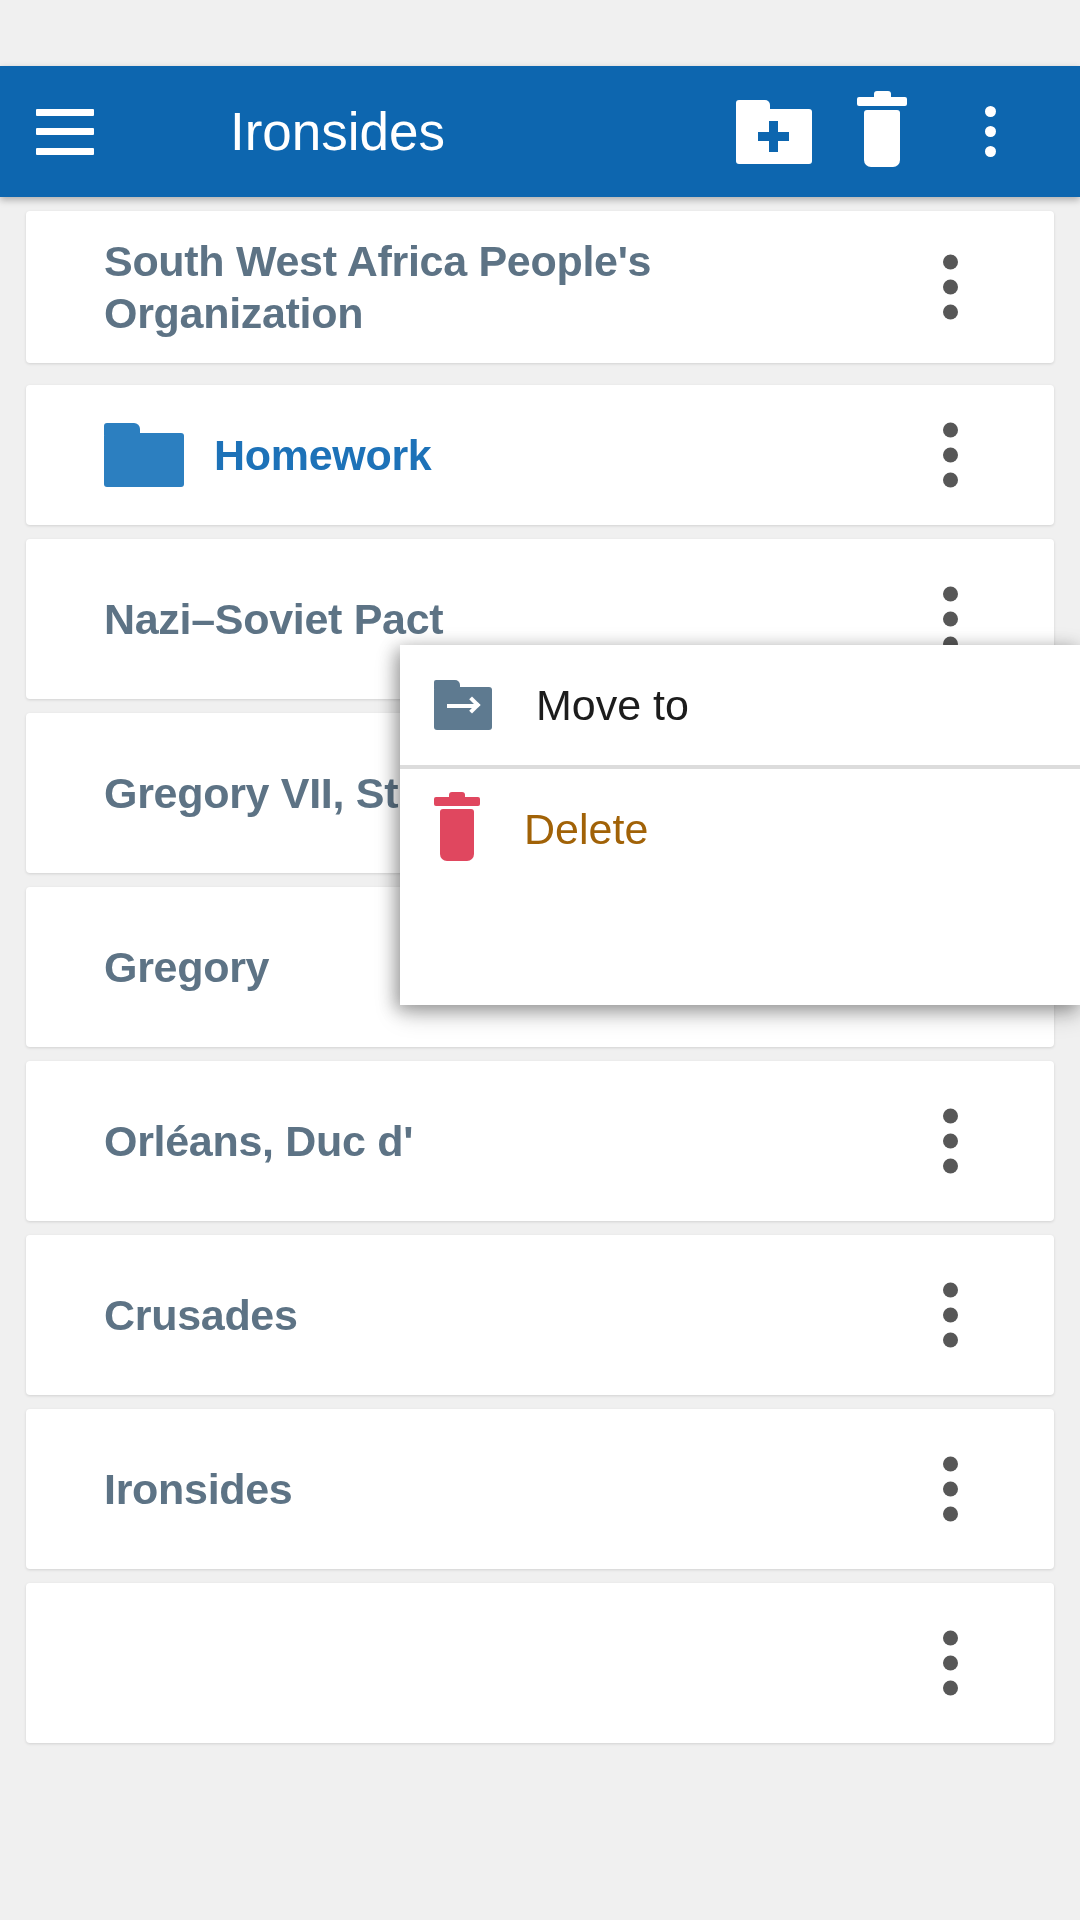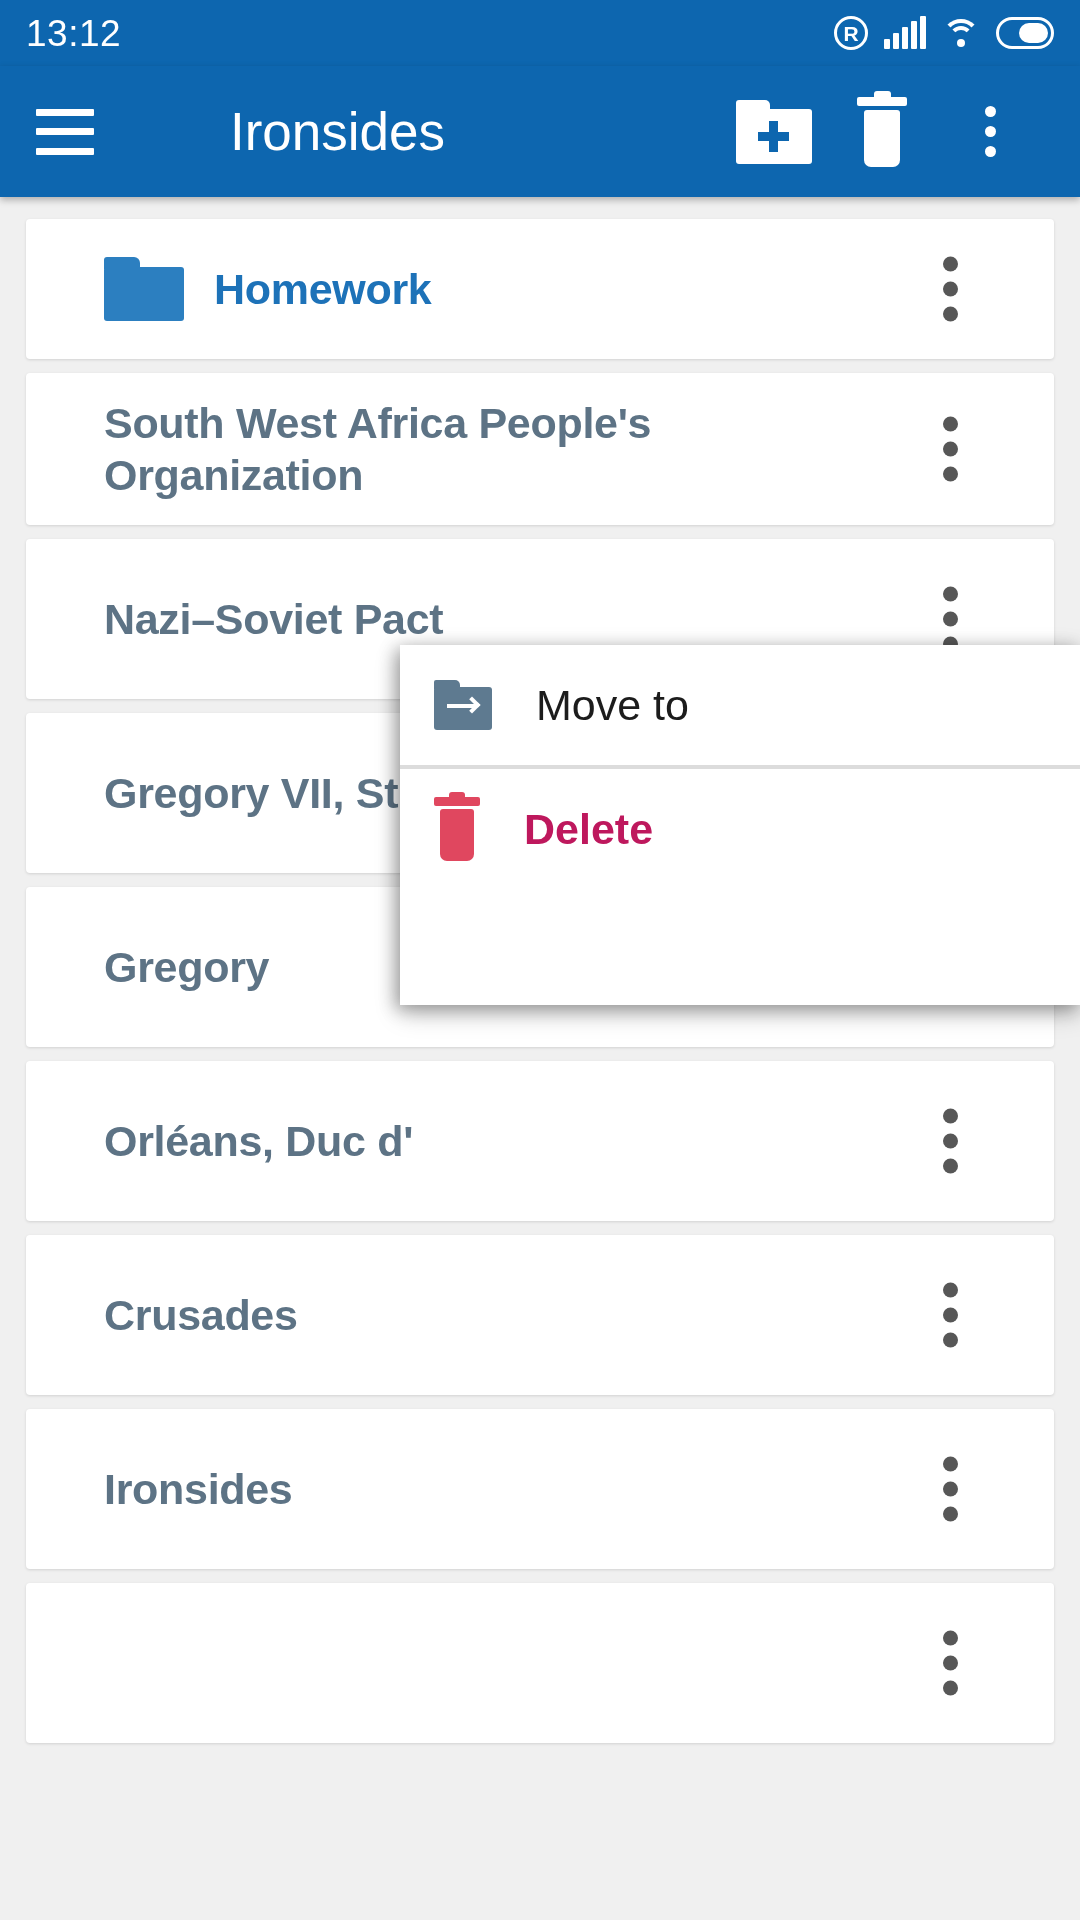--- a/index.html
+++ b/index.html
@@ -153,21 +153,21 @@
     box-shadow: -4px 4px 16px rgba(0,0,0,0.30), 0 8px 24px rgba(0,0,0,0.22);
     z-index: 40;
   }
   .popup-item {
     display: flex; align-items: center;
     height: 120px; padding: 0 12px 0 34px;
     cursor: pointer;
   }
   .popup-divider { height: 2px; background: #DCDCDC; margin: 0; }
   .popup-label { font-size: 43px; color: #1C1C1C; font-weight: 400; margin-left: 44px; }
-  .popup-label.danger { color: #be185d; font-weight: bold; }
+  .popup-label.danger { color: #a16207; }
 
   .moveto-icon { position: relative; width: 58px; height: 50px; flex: none; }
   .moveto-icon .tab {
     position: absolute; top: 0; left: 0; width: 26px; height: 9px;
     background: #5E7A90; border-radius: 2px 5px 0 0;
   }
   .moveto-icon .body {
     position: absolute; top: 7px; left: 0; width: 58px; height: 43px;
     background: #5E7A90; border-radius: 3px;
   }
@@ -214,41 +214,20 @@
   .trash-red .can {
     position: absolute; top: 12px; left: 6px; width: 34px; height: 52px;
     background: #E0475F; border-radius: 3px 3px 7px 7px;
   }
 </style>
 </head>
 <body>
 
 <div id="screen">
 
-  <div class="statusbar">
-    <div class="status-time">13:12</div>
-    <div class="status-right">
-      <div class="roam-icon">R</div>
-      <div class="signal-icon">
-        <i></i>
-          <i></i>
-          <i></i>
-          <i></i>
-          <i></i>
-      </div>
-      <div class="wifi-icon">
-        <span class="w1"></span>
-          <span class="w2"></span>
-          <span class="wdot"></span>
-      </div>
-      <div class="battery-icon">
-        <div class="fill"></div>
-      </div>
-    </div>
-  </div>
 
   <div class="appbar">
     <div class="hamburger">
       <i></i>
         <i></i>
         <i></i>
     </div>
     <div class="appbar-title">Ironsides</div>
     <div class="appbar-actions">
       <div class="ab-btn">
@@ -271,35 +250,35 @@
           <i></i>
             <i></i>
             <i></i>
         </div>
       </div>
     </div>
   </div>
 
   <div class="list">
 
+    <div class="card" style="min-height:152px">
+      <div class="card-label">South West Africa People's Organization</div>
+      <div class="card-kebab">
+          <i></i>
+          <i></i>
+          <i></i>
+        </div>
+    </div>
+
     <div class="card first folder">
       <div class="folder-icon">
         <div class="tab"></div>
           <div class="body"></div>
       </div>
       <div class="card-label">Homework</div>
-      <div class="card-kebab">
-          <i></i>
-          <i></i>
-          <i></i>
-        </div>
-    </div>
-
-    <div class="card" style="min-height:152px">
-      <div class="card-label">South West Africa People's Organization</div>
       <div class="card-kebab">
           <i></i>
           <i></i>
           <i></i>
         </div>
     </div>
 
     <div class="card" style="min-height:160px">
       <div class="card-label">Nazi–Soviet Pact</div>
       <div class="card-kebab">

